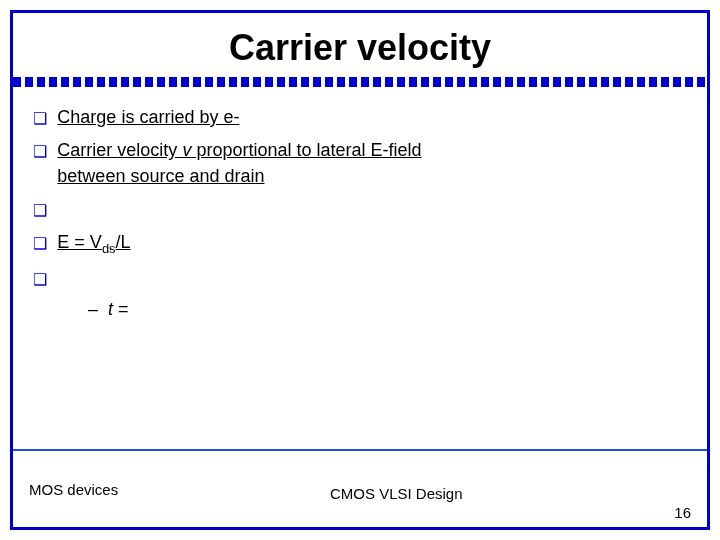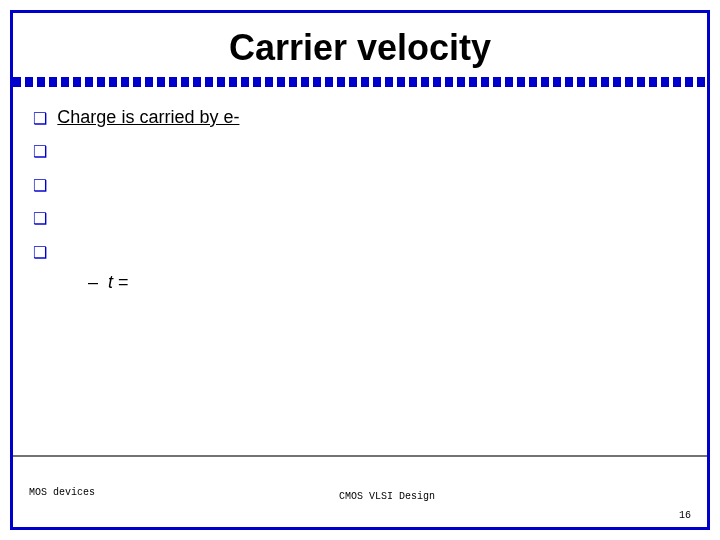--- a/index.html
+++ b/index.html
@@ -80,25 +80,24 @@
     .formula-row {
       display: flex;
       align-items: baseline;
       gap: 80px;
     }
 
     .footer {
       display: flex;
       justify-content: space-between;
       align-items: center;
-      border-top: 2px solid #737373;
+      border-top: 2px solid #1d4ed8;
       padding: 6px 16px;
-      font-size: 10px;
+      font-size: 15px;
       color: #000;
-      font-family: Liberation Mono, monospace;
     }
 
     .footer-left { font-weight: normal; }
     .footer-center { font-weight: normal; margin-top: 8px; }
     .footer-right { font-weight: normal; margin-top: 47px; }
 
     sub { font-size: 0.72em; }
     .italic { font-style: italic; }
     .mu { font-family: 'Times New Roman', serif; font-style: italic; }
   </style>
@@ -111,28 +110,30 @@
 
   <div class="content">
 
     <div class="bullet-item">
       <span class="bullet-icon">❑</span>
       <span class="bullet-text">Charge is carried by e-</span>
     </div>
 
     <div class="bullet-item">
       <span class="bullet-icon">❑</span>
+      <span class="bullet-text">Carrier velocity <span class="italic">v</span> proportional to lateral E-field<br>between source and drain</span>
     </div>
 
     <div class="bullet-item">
       <span class="bullet-icon">❑</span>
     </div>
 
     <div class="bullet-item">
       <span class="bullet-icon">❑</span>
+      <span class="bullet-text">E = V<sub>ds</sub>/L</span>
     </div>
 
     <div class="bullet-item">
       <span class="bullet-icon">❑</span>
     </div>
 
     <div class="indent-item">
       – &nbsp;<span class="italic">t</span> =
     </div>
 

